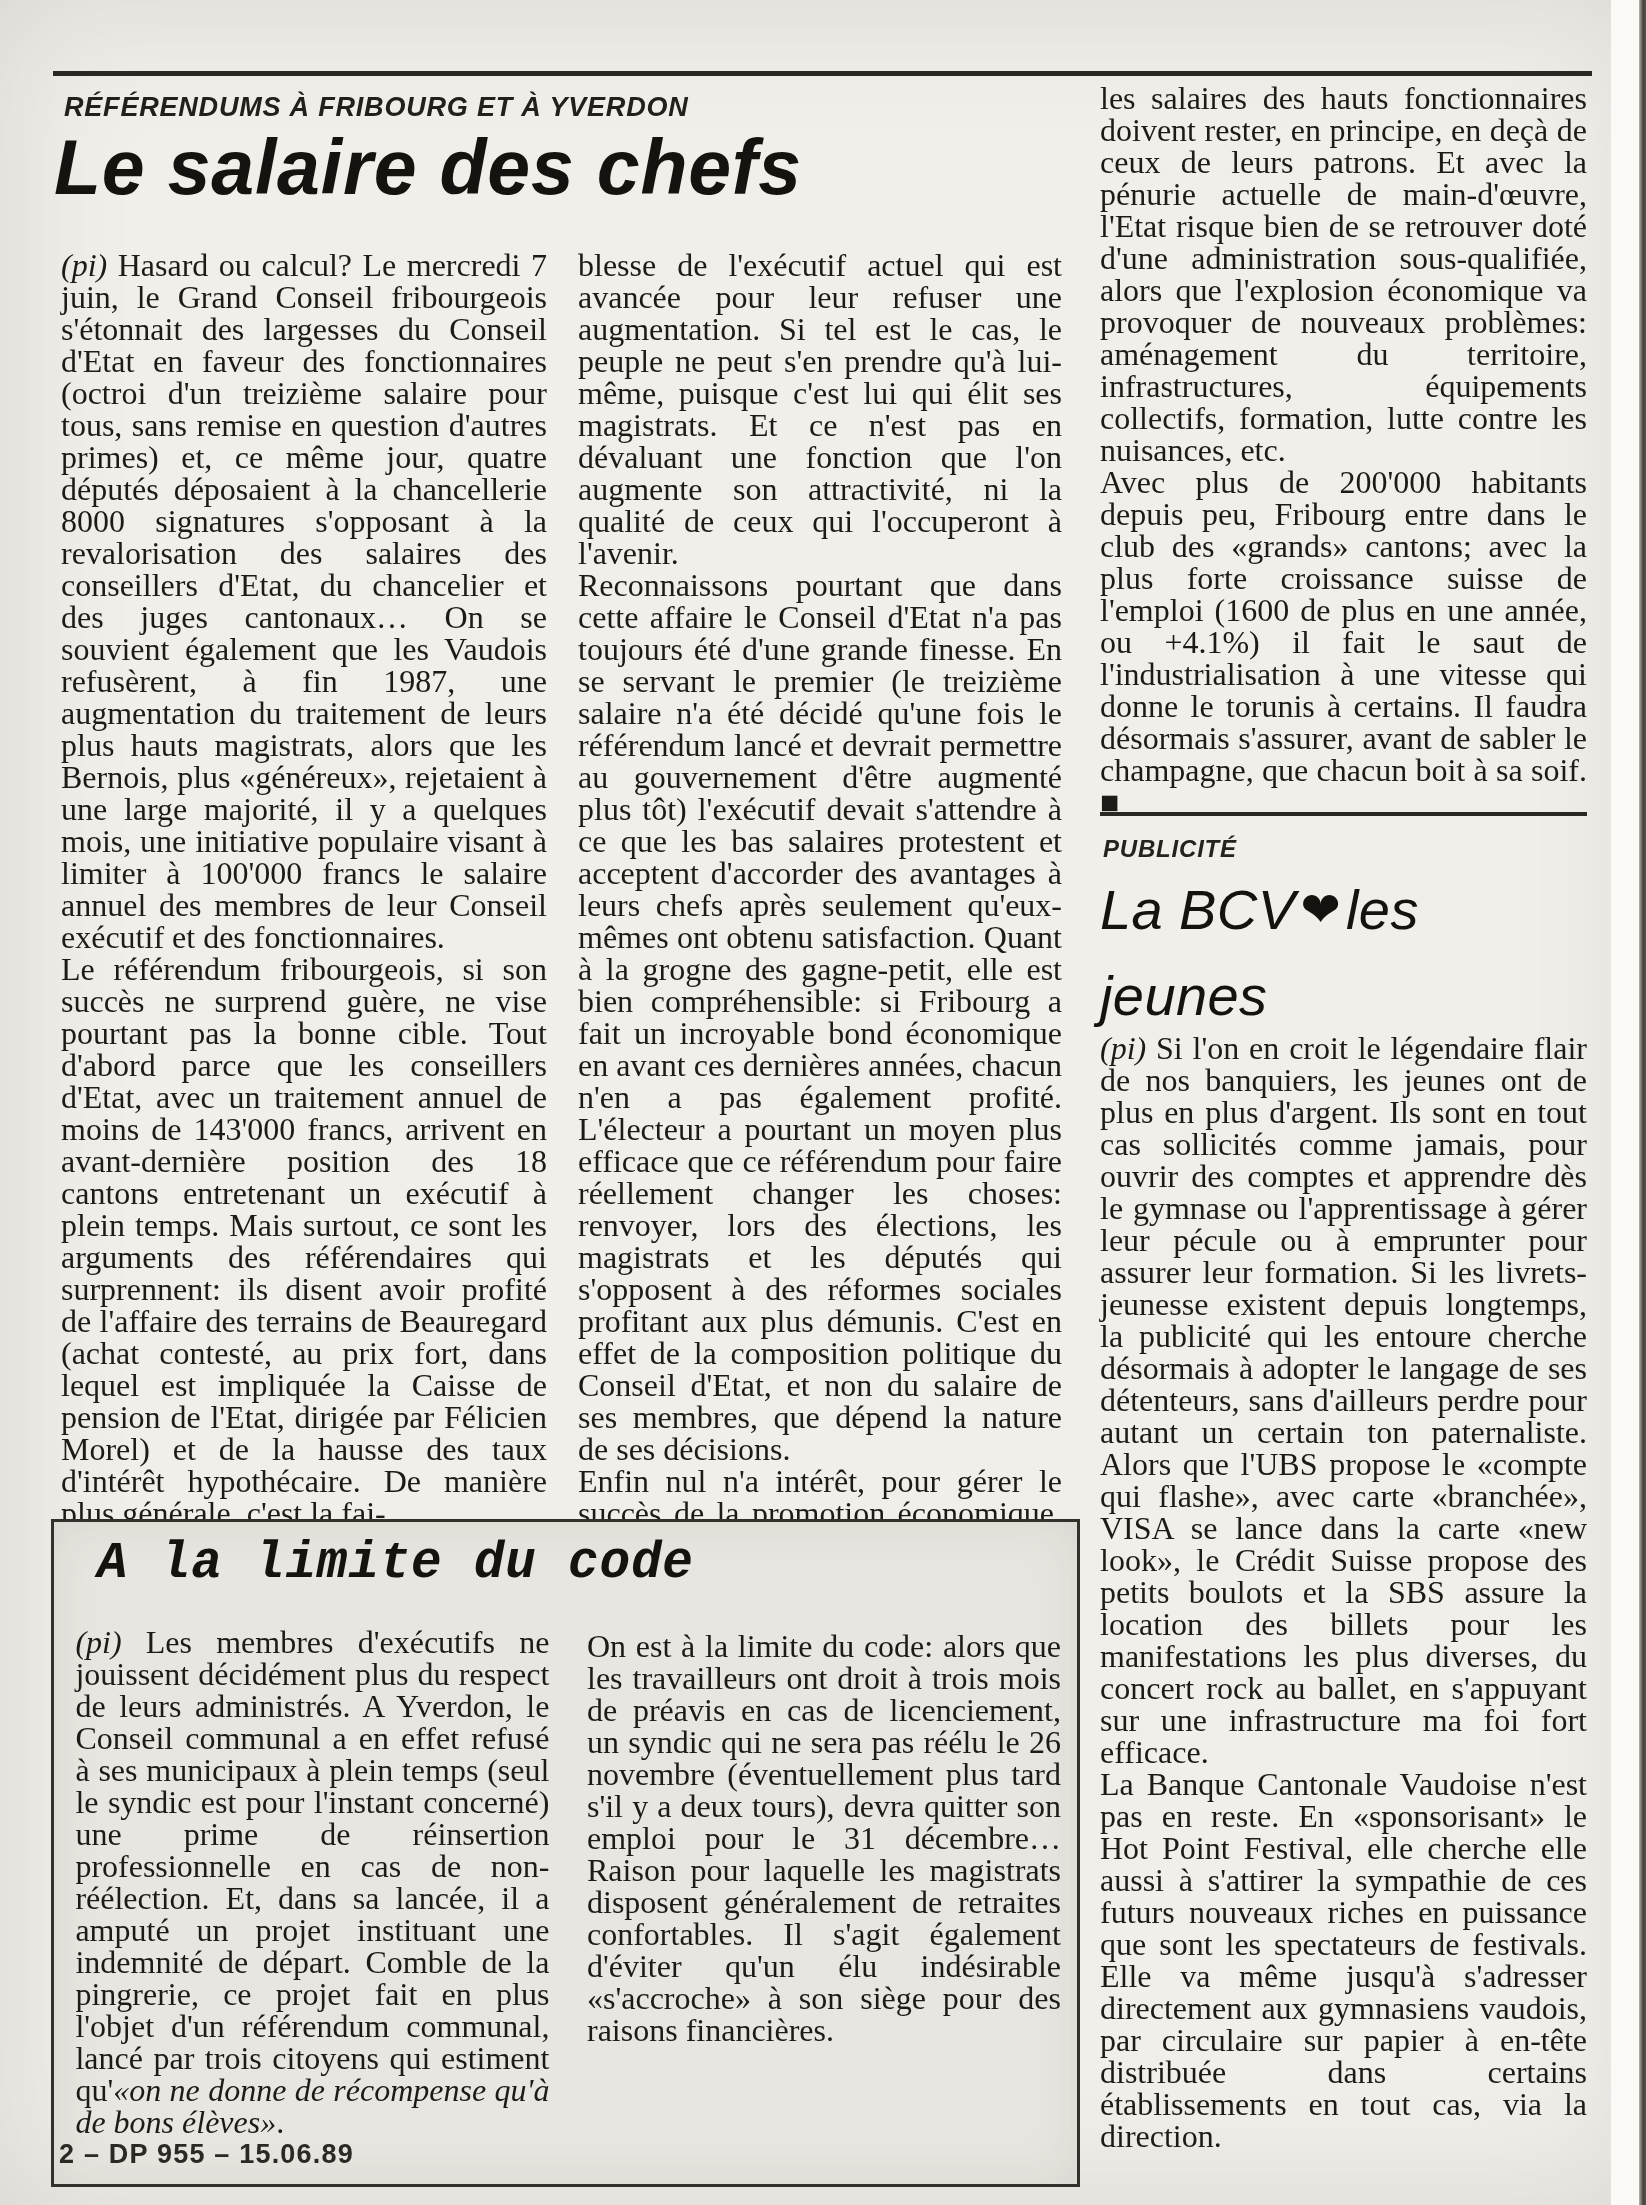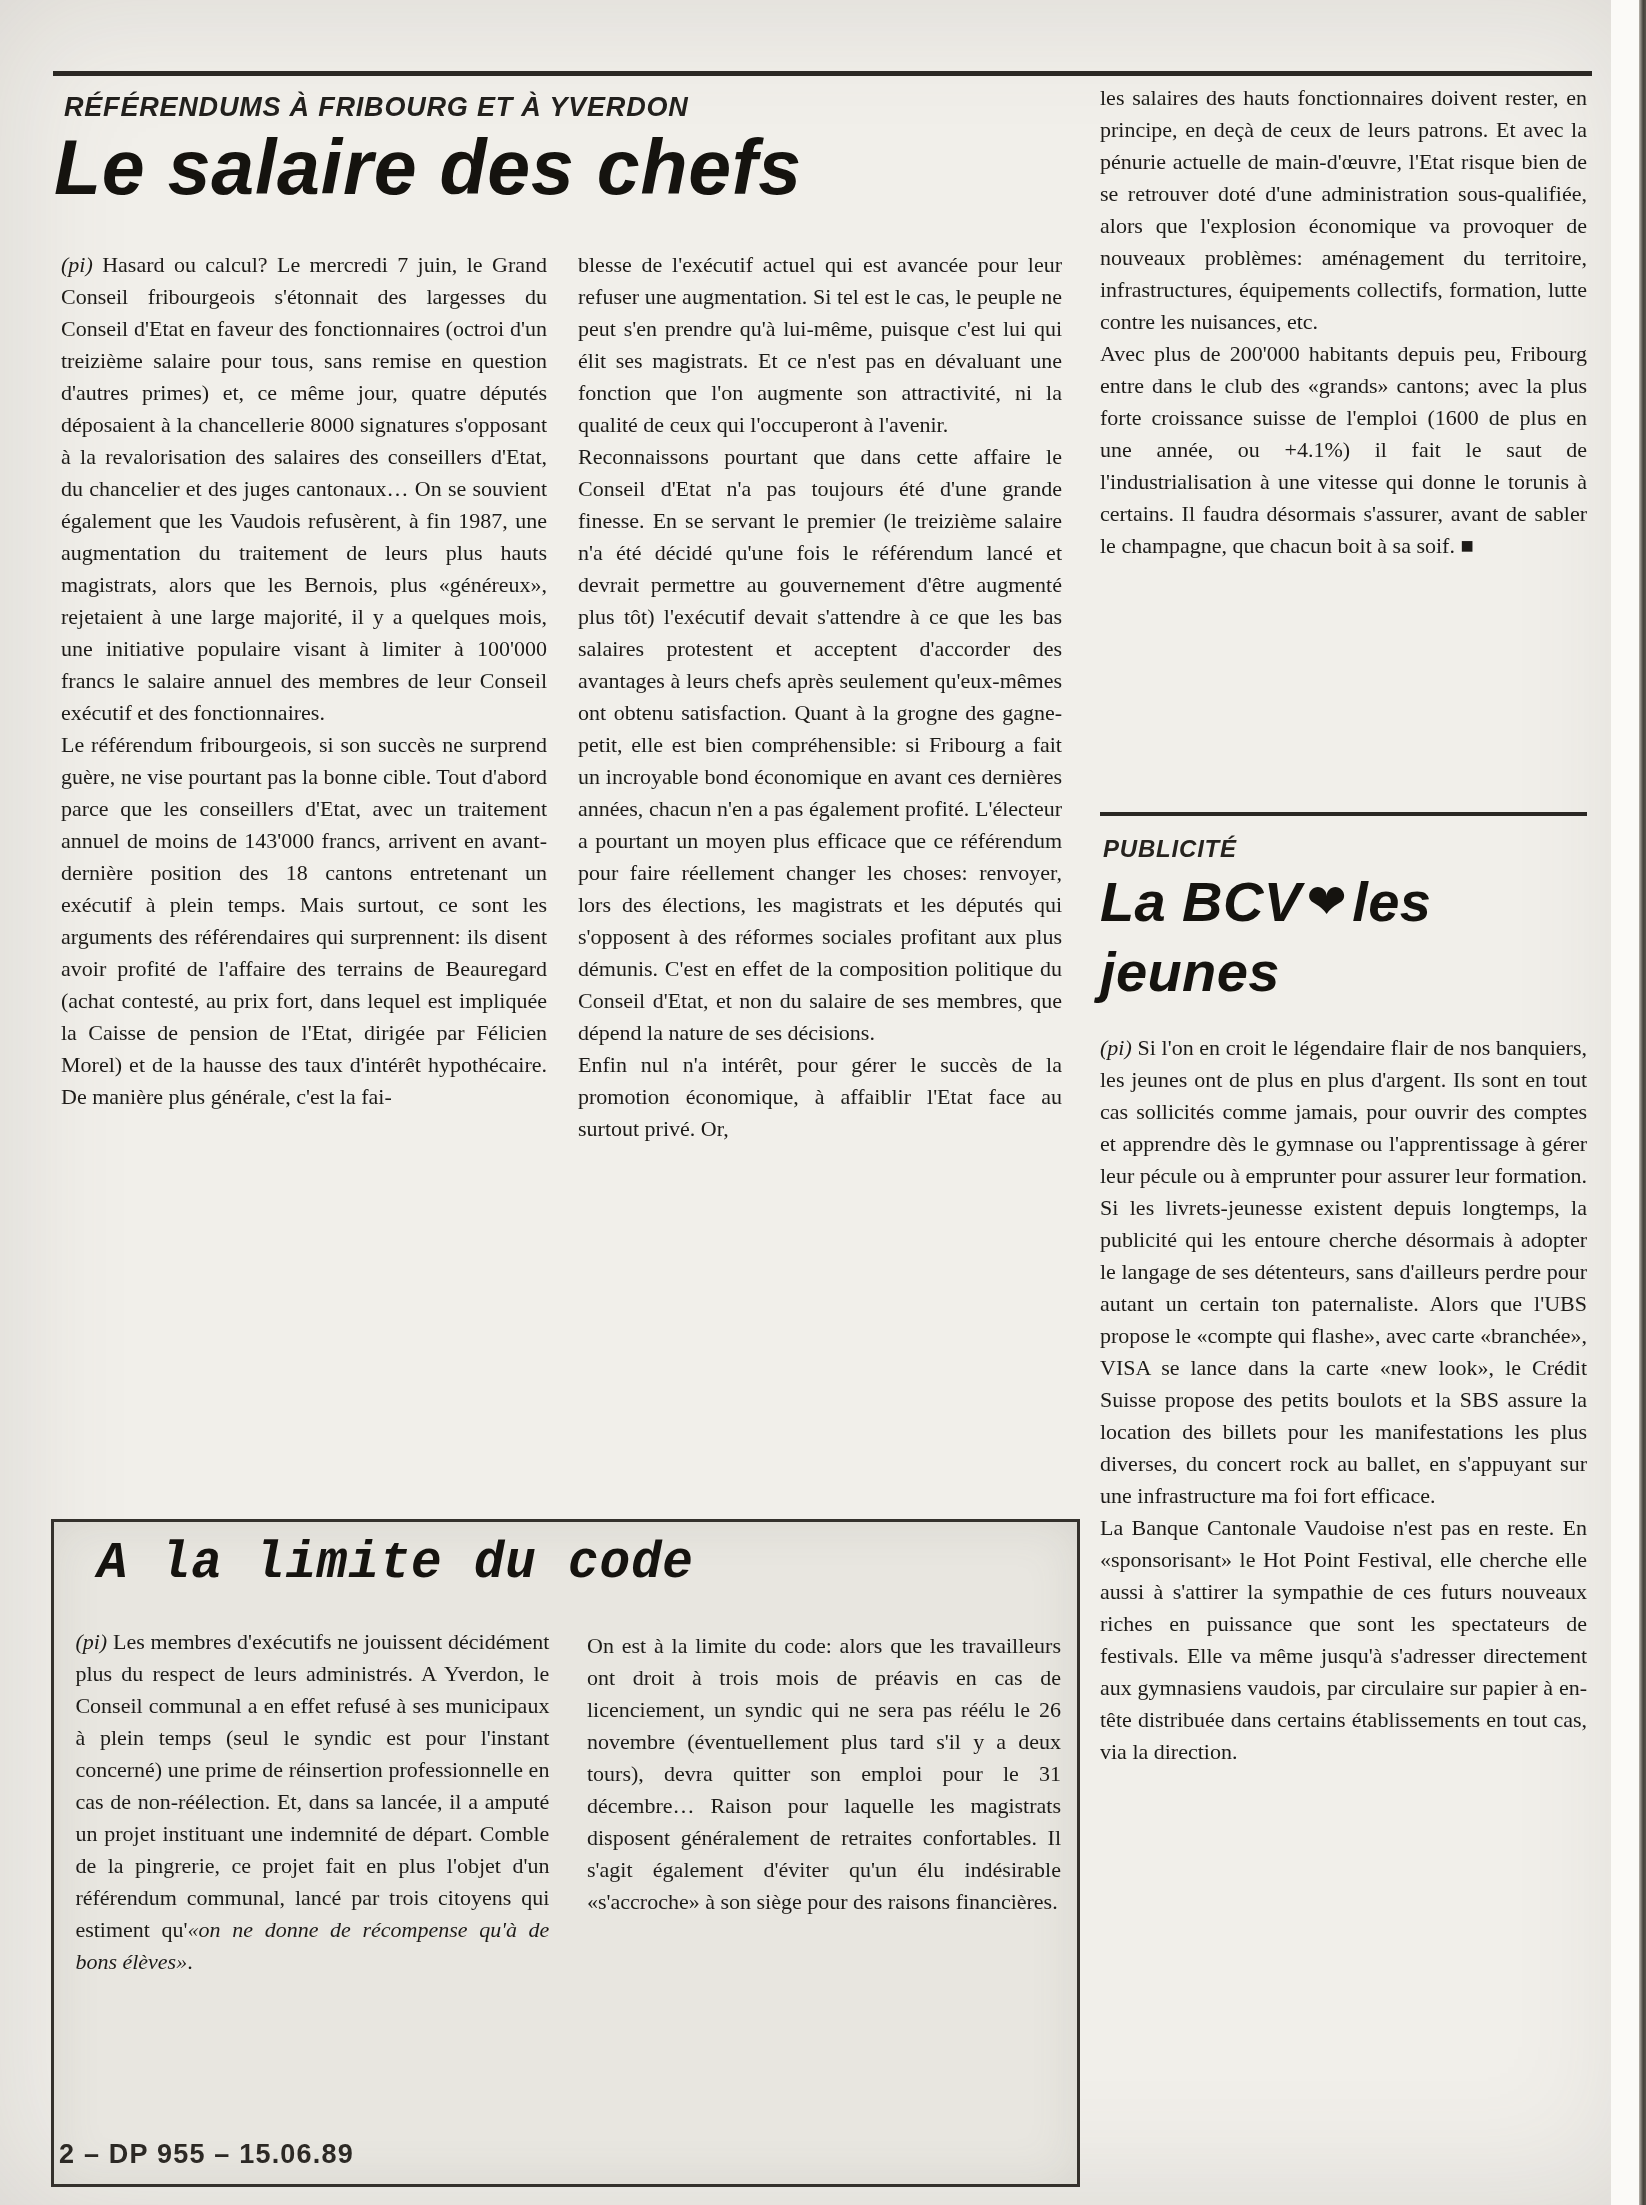--- a/index.html
+++ b/index.html
@@ -27,35 +27,35 @@
     white-space:nowrap;
   }
   .headline{
     font-family:"Liberation Sans",sans-serif;
     font-style:italic;font-weight:bold;
     font-size:77px;line-height:1.02;letter-spacing:0.8px;
     color:#15130f;white-space:nowrap;
   }
   .bodycol p{
     margin:0;
-    font-size:22px;line-height:32px;
+    font-size:32px;line-height:32px;
     text-align:justify;
     hyphens:auto;-webkit-hyphens:auto;
     color:var(--ink);
   }
   .bodycol p i{font-style:italic;}
   .ad-kicker{
     font-family:"Liberation Sans",sans-serif;
     font-style:italic;font-weight:bold;
     font-size:24px;letter-spacing:0.8px;color:#26231f;
   }
   .bcv-title{
     font-family:"Liberation Sans",sans-serif;
-    font-style:italic;font-weight:bold;
-    font-size:56px;line-height:68px;letter-spacing:0.4px;
+    font-style:italic;font-weight:normal;
+    font-size:56px;line-height:84px;letter-spacing:0.4px;
     color:#15130f;white-space:nowrap;
   }
   .heart{
     font-family:"DejaVu Sans",sans-serif;
     font-style:normal;font-size:48px;
     position:relative;top:-3.3px;padding:0 5px;
   }
   .box{
     background:var(--box_bg);
     border:3.3px solid #34312c;

